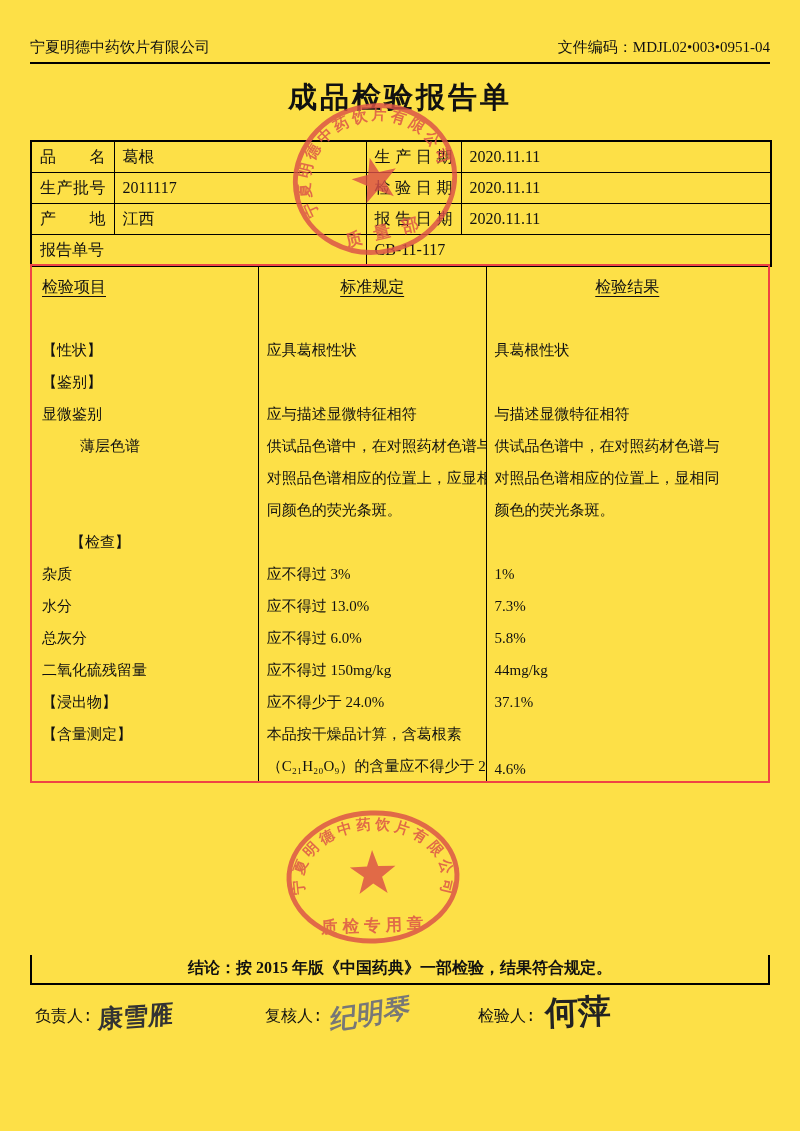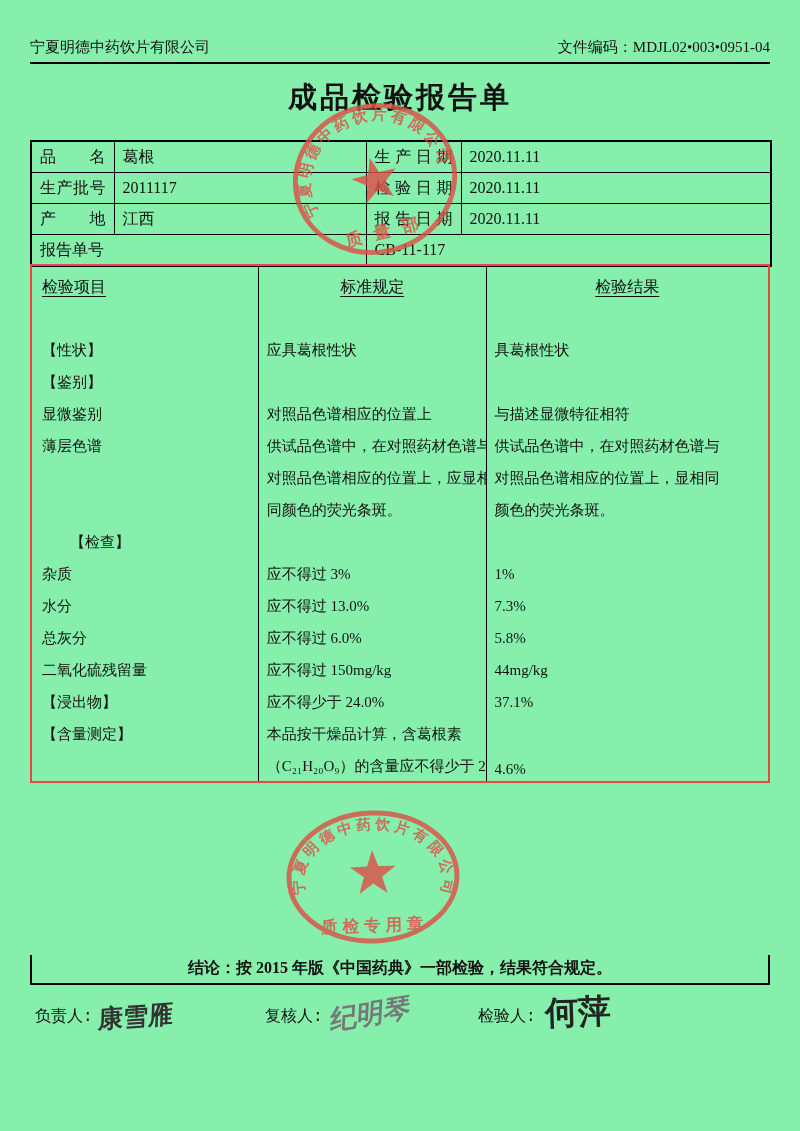--- a/index.html
+++ b/index.html
@@ -1,17 +1,17 @@
 <!DOCTYPE html>
 <html><head>
 <meta charset="utf-8">
 <style>
   html,body{margin:0;padding:0;background:#ffffff;}
   body{width:800px;height:1131px;font-family:"Liberation Serif","DejaVu Serif",serif;color:#111;}
-  .page{position:relative;width:800px;height:1131px;overflow:hidden;background:#86efac;}
+  .page{position:relative;width:800px;height:1131px;overflow:hidden;background:#fde047;}
 
   
   .doc-header{position:absolute;left:30px;top:38px;width:740px;display:flex;
     justify-content:space-between;align-items:flex-end;font-size:15px;
     border-bottom:2px solid #000;padding-bottom:5px;}
   .doc-code{white-space:nowrap;}
 
   
   .doc-title{position:absolute;left:0;top:78px;width:800px;text-align:center;
     font-size:29px;font-weight:bold;letter-spacing:3px;}
@@ -109,21 +109,21 @@
       <div id="rows-item">
           <div style="height: 32px;">
             <div class="line">【性状】</div>
           </div>
           <div style="height: 32px;">
             <div class="line">【鉴别】</div>
           </div>
           <div style="height: 32px;">
             <div class="line">显微鉴别</div>
           </div>
-          <div style="height: 96px;">
+          <div style="height: 96px; margin-left: 38px;">
             <div class="line">薄层色谱</div>
           </div>
           <div style="height: 32px; padding-left: 28px;">
             <div class="line">【检查】</div>
           </div>
           <div style="height: 32px;">
             <div class="line">杂质</div>
           </div>
           <div style="height: 32px;">
             <div class="line">水分</div>
@@ -143,21 +143,21 @@
         </div>
     </div>
     <div class="icol icol-standard">
       <div class="ihead center"><span>标准规定</span></div>
       <div id="rows-standard">
           <div style="height: 32px;">
             <div class="line">应具葛根性状</div>
           </div>
           <div style="height: 32px;"></div>
           <div style="height: 32px;">
-            <div class="line">对照品色谱相应的位置上</div>
+            <div class="line">应与描述显微特征相符</div>
           </div>
           <div style="height: 96px;">
             <div class="line">供试品色谱中，在对照药材色谱与</div>
             <div class="line">对照品色谱相应的位置上，应显相</div>
             <div class="line">同颜色的荧光条斑。</div>
           </div>
           <div style="height: 32px;"></div>
           <div style="height: 32px;">
             <div class="line">应不得过 3%</div>
           </div>

